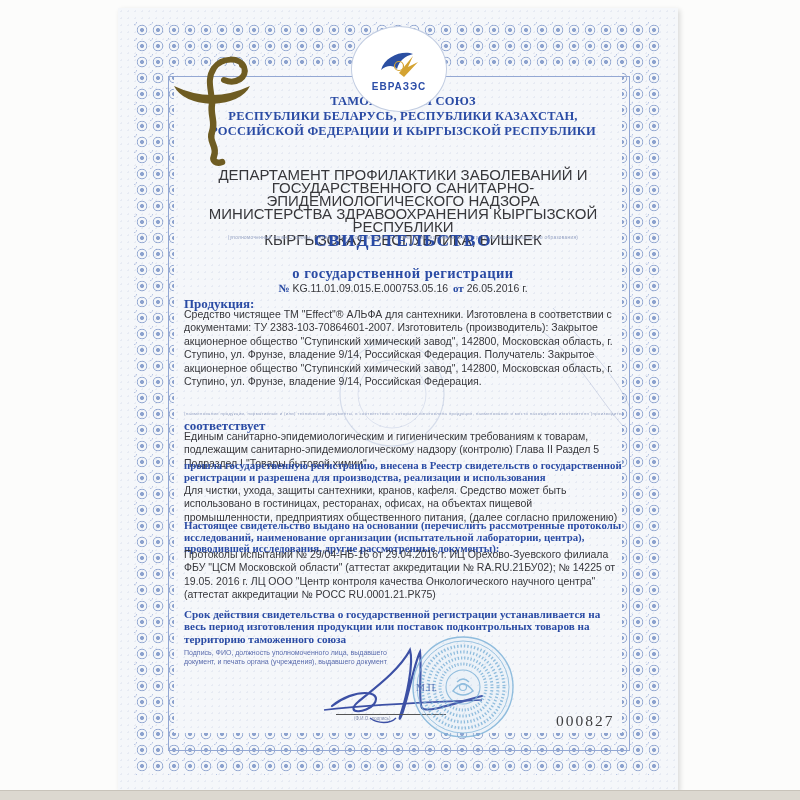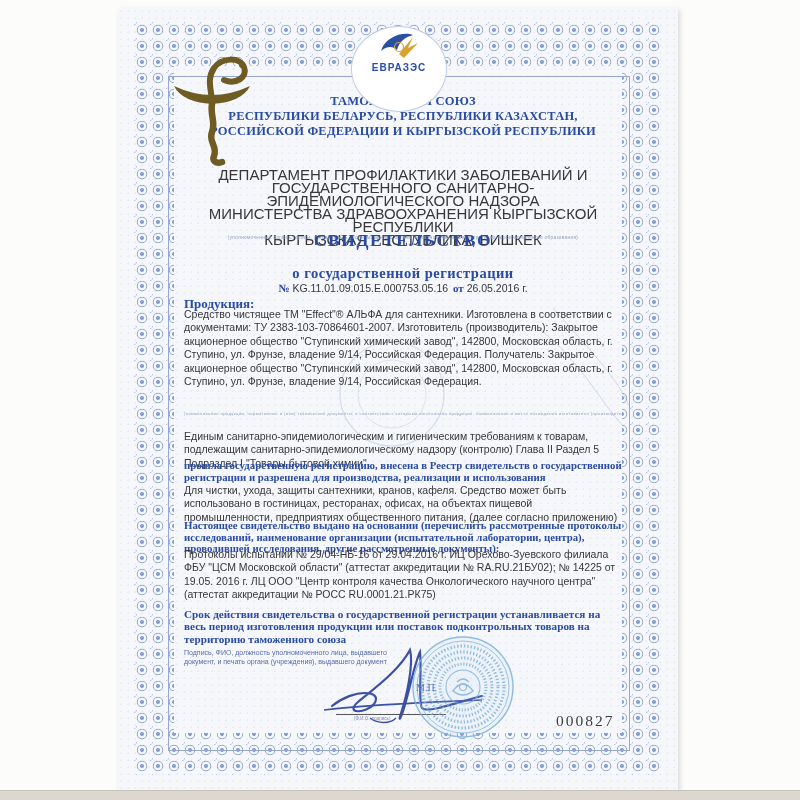--- a/index.html
+++ b/index.html
@@ -34,21 +34,21 @@
     background-image:radial-gradient(rgba(200,208,226,.30) 1px,transparent 1px);
     background-size:7px 7px;
   }
   .inner-frame{
     position:absolute;left:50px;right:48px;top:68px;bottom:40px;
     border:1.5px solid #94a8d3;pointer-events:none;
   }
   .logo-oval{
     position:absolute;left:233px;top:18px;width:94px;height:84px;
     background:#fff;border:1px solid #c2cde2;border-radius:50%;
-    display:flex;flex-direction:column;align-items:center;
+    display:flex;flex-direction:column;align-items:center;justify-content:center;
     z-index:5;
   }
   .logo-oval .label{
     font-size:10px;font-weight:bold;color:#2c4ea8;letter-spacing:1px;margin-top:1px;
   }
   .hygieia{position:absolute;left:46px;top:42px;z-index:4;}
   .txt{position:absolute;left:66px;right:56px;}
   .center{text-align:center;}
   .serifblue{font-family:"Liberation Serif",serif;font-weight:bold;color:#2a4ba4;}
   .blk{color:#37373b;}
@@ -130,20 +130,21 @@
     <span class="lbl">№</span>
     <span class="blk">KG.11.01.09.015.E.000753.05.16</span>
     <span class="lbl" style="margin-left:2px">от</span>
     <span class="blk">26.05.2016 г.</span>
   </div>
 
   <div class="txt sec-label" style="top:288px">Продукция:</div>
   <div class="txt blk body-par" style="top:300px">Средство чистящее ТМ "Effect"® АЛЬФА для сантехники. Изготовлена в соответствии с документами: ТУ 2383-103-70864601-2007. Изготовитель (производитель): Закрытое акционерное общество "Ступинский химический завод", 142800, Московская область, г. Ступино, ул. Фрунзе, владение 9/14, Российская Федерация. Получатель: Закрытое акционерное общество "Ступинский химический завод", 142800, Московская область, г. Ступино, ул. Фрунзе, владение 9/14, Российская Федерация.</div>
   <div class="txt tiny" style="top:403px;font-size:4.2px">(наименование продукции, нормативные и (или) технические документы, в соответствии с которыми изготовлена продукция, наименование и место нахождения изготовителя (производителя), получателя)</div>
 
+  <div class="txt sec-label" style="top:410px">соответствует</div>
   <div class="txt blk body-par" style="top:422px">Единым санитарно-эпидемиологическим и гигиеническим требованиям к товарам, подлежащим санитарно-эпидемиологическому надзору (контролю) Глава II Раздел 5 Подраздел I "Товары бытовой химии"</div>
   <div class="txt bluebold-par" style="top:452px">прошла государственную регистрацию, внесена в Реестр свидетельств о государственной регистрации и разрешена для производства, реализации и использования</div>
   <div class="txt blk body-par" style="top:476px">Для чистки, ухода, защиты сантехники, кранов, кафеля. Средство может быть использовано в гостиницах, ресторанах, офисах, на объектах пищевой промышленности, предприятиях общественного питания, (далее согласно приложению)</div>
 
   <div class="txt bluebold-par" style="top:512px">Настоящее свидетельство выдано на основании (перечислить рассмотренные протоколы исследований, наименование организации (испытательной лаборатории, центра), проводившей исследования, другие рассмотренные документы):</div>
   <div class="txt blk body-par" style="top:540px">Протоколы испытаний № 29/04-НБ-16 от 29.04.2016 г. ИЦ Орехово-Зуевского филиала ФБУ "ЦСМ Московской области" (аттестат аккредитации № RA.RU.21БУ02); № 14225 от 19.05. 2016 г. ЛЦ ООО "Центр контроля качества Онкологического научного центра" (аттестат аккредитации № РОСС RU.0001.21.РК75)</div>
 
   <div class="txt bluebold-par" style="top:600px;font-size:11.2px;line-height:12.4px">Срок действия свидетельства о государственной регистрации устанавливается на весь период изготовления продукции или поставок подконтрольных товаров на территорию таможенного союза</div>
 
   <div class="txt sign-caption" style="top:640px;width:210px;right:auto">Подпись, ФИО, должность уполномоченного лица, выдавшего документ, и печать органа (учреждения), выдавшего документ</div>

